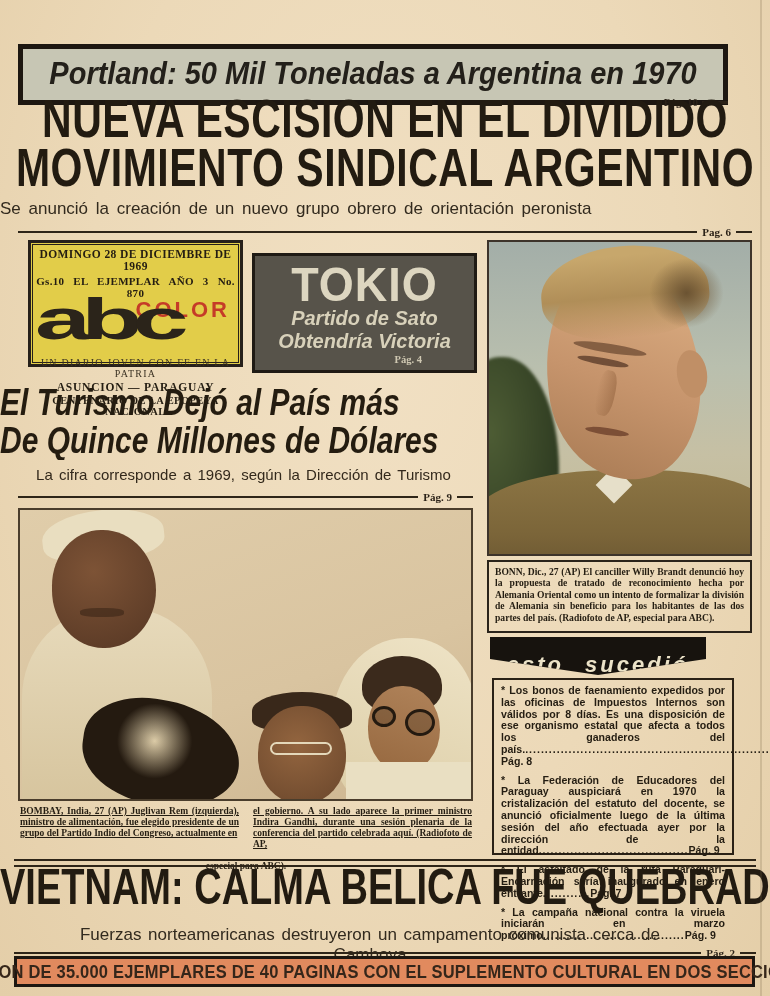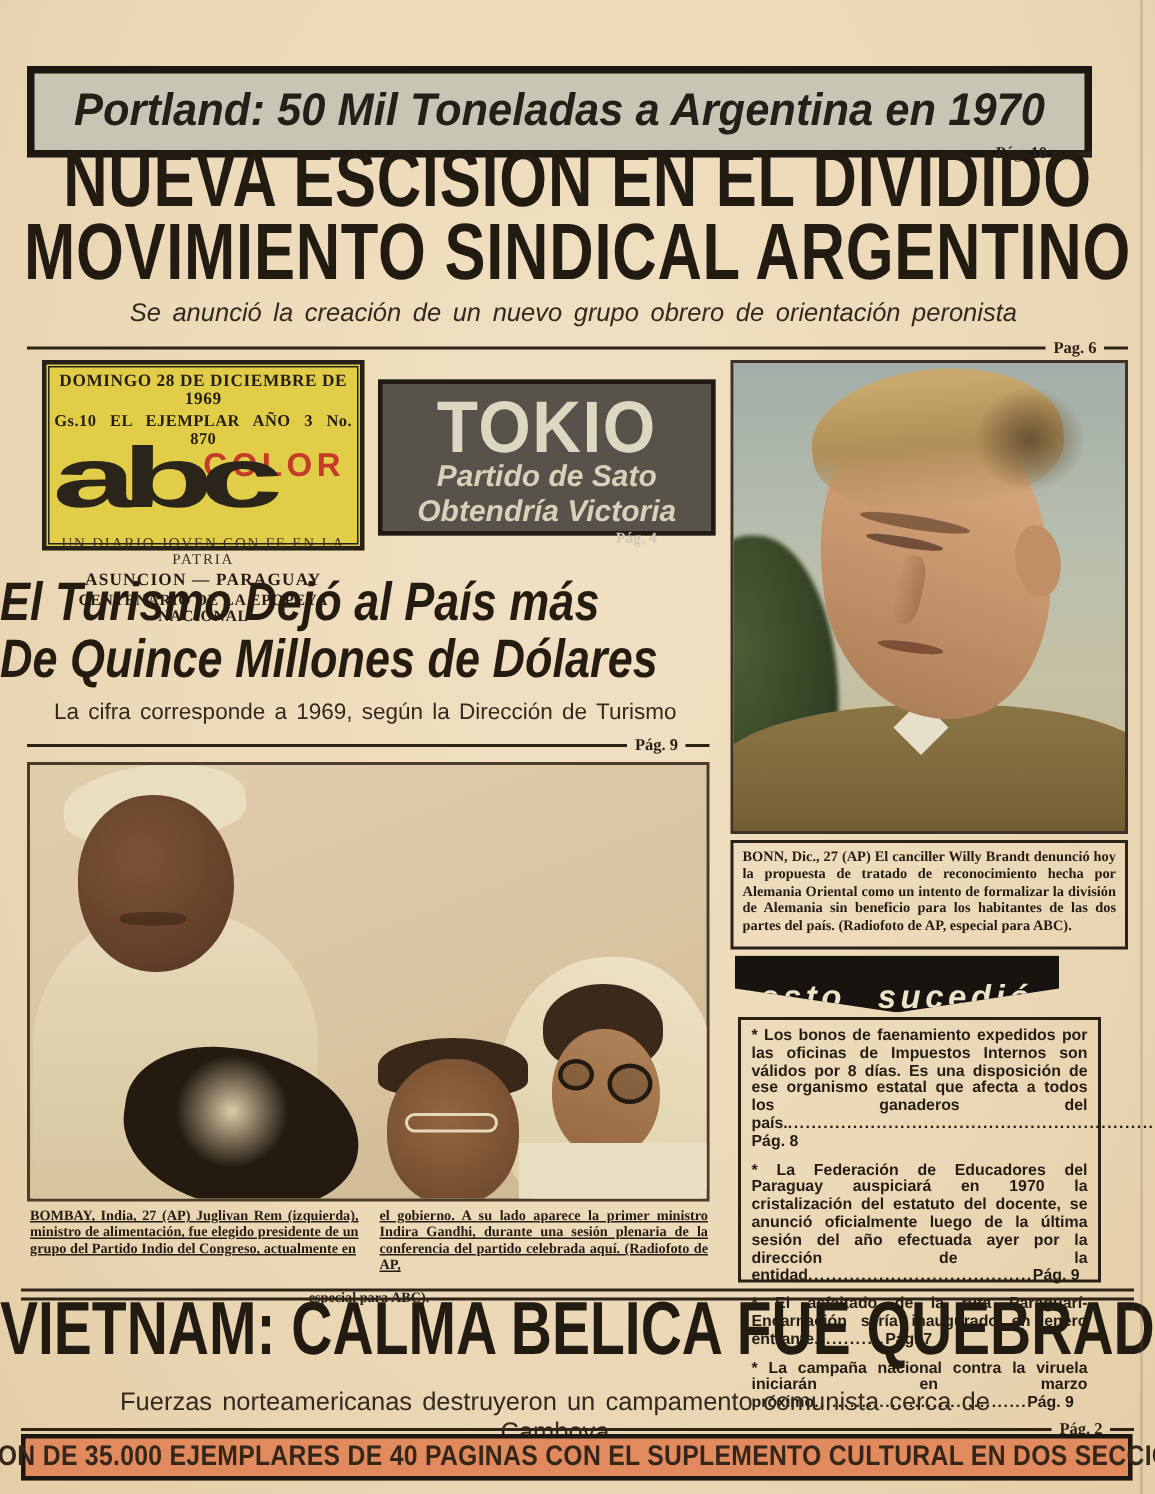--- a/index.html
+++ b/index.html
@@ -27,21 +27,21 @@
     position:absolute; top:96px; left:18px; width:710px;
     display:flex; justify-content:flex-end; align-items:center; gap:4px;
   }
   .pag-top .ref { font:bold 11px "Liberation Serif", serif; color:#2b2218; }
   .pag-top .tick { width:26px; height:3px; background:#2b2218; }
 
   
   .headline-main { position:absolute; top:99px; left:0; width:770px; text-align:center; font-weight:bold; color:#221b11; }
   .headline-main .line { height:49px; overflow:visible; }
   .headline-main .line span { display:inline-block; font-size:41px; letter-spacing:0.5px; transform:scaleY(1.3); transform-origin:50% 70%; white-space:nowrap; }
-  .subhead-main { position:absolute; top:199px; left:0; width:678px; text-align:right; font-size:17px; color:#322a1e; word-spacing:3px;font-style:italic; }
+  .subhead-main { position:absolute; top:199px; left:0; width:678px; text-align:left; font-size:17px; color:#322a1e; word-spacing:3px; }
 
   
   .rule { position:absolute; display:flex; align-items:center; gap:5px; }
   .rule .ln { flex:1; height:2px; background:#2e2518; }
   .rule .tick { width:16px; height:2px; background:#2e2518; }
   .rule .ref { font:bold 11px "Liberation Serif", serif; color:#2b2218; white-space:nowrap; }
   .hr { position:absolute; height:2px; background:#2e2518; }
 
   
   .masthead {
@@ -60,26 +60,26 @@
     position:absolute; left:4px; top:-8px; z-index:2;
     font-weight:bold; font-size:62px; line-height:60px; letter-spacing:-6px; color:#2b241a;
     transform:scale(1.62,.92); transform-origin:left top;
   }
   .masthead .motto { font:10px "Liberation Serif", serif; letter-spacing:1.2px; margin-top:1px; color:#3a3122; }
   .masthead .city { font:bold 11.5px "Liberation Serif", serif; letter-spacing:.8px; margin-top:2px; color:#241d12; }
   .masthead .cent { font:bold 10.5px "Liberation Serif", serif; letter-spacing:.4px; margin-top:2px; color:#241d12; }
 
   
   .tokio {
-    position:absolute; left:252px; top:253px; width:225px; height:104px;
+    position:absolute; left:252px; top:253px; width:225px; height:120px;
     background:#57534a; border:3px solid #1f1a14; text-align:center; padding-top:6px;
   }
   .tokio .title { font-weight:bold; font-size:45px; line-height:45px; letter-spacing:1px; color:#ddd6c0; transform:scaleY(1.08); }
   .tokio .sub { font-style:italic; font-weight:bold; font-size:20px; line-height:23px; color:#d8d1ba; }
-  .tokio .ref { font:bold 10.5px "Liberation Serif", serif; color:#cfc8b2; text-align:right; padding-right:36px; margin-top:1px; }
+  .tokio .ref { font:bold 10.5px "Liberation Serif", serif; color:#cfc8b2; text-align:right; padding-right:52px; margin-top:1px; }
 
   
   .brandt {
     position:absolute; left:487px; top:240px; width:265px; height:316px;
     border:2px solid #3d332a; overflow:hidden;
     background:linear-gradient(180deg,#a3aea8 0%,#b9bfae 40%,#c6c0a4 68%,#c2b894 100%);
   }
   .brandt .fol { position:absolute; background:radial-gradient(ellipse at 35% 35%, #4d5c34 0%, #2e3b21 75%); border-radius:45% 55% 50% 50%; filter:blur(1.5px); }
   .brandt .fol.f1 { left:-35px; top:115px; width:105px; height:215px; }
   .brandt .fol.f2 { left:-20px; top:250px; width:120px; height:120px; }

